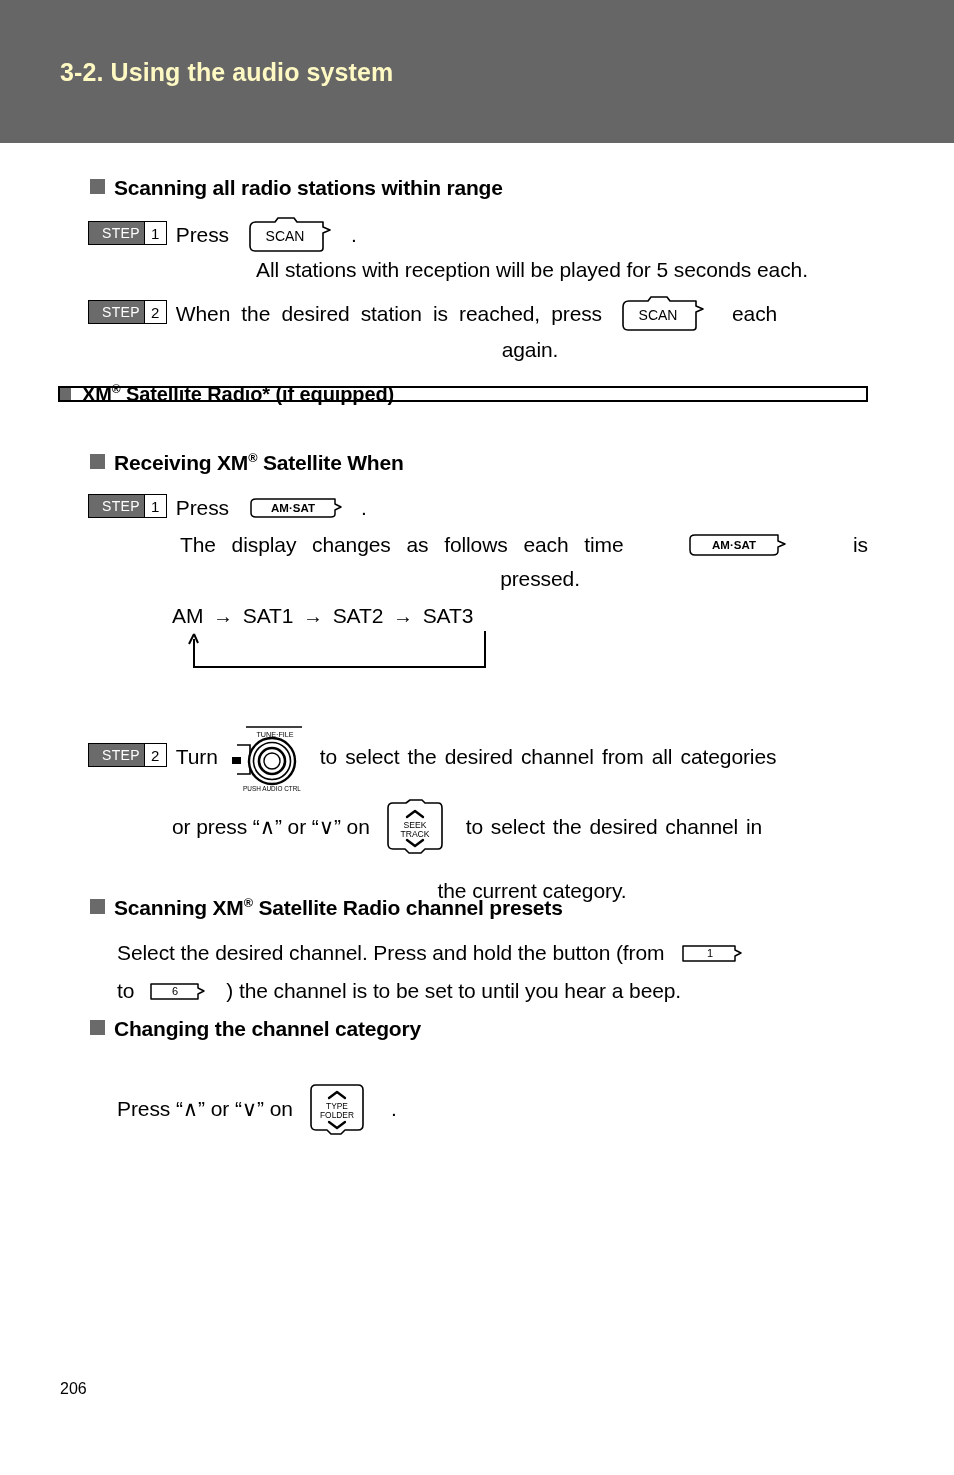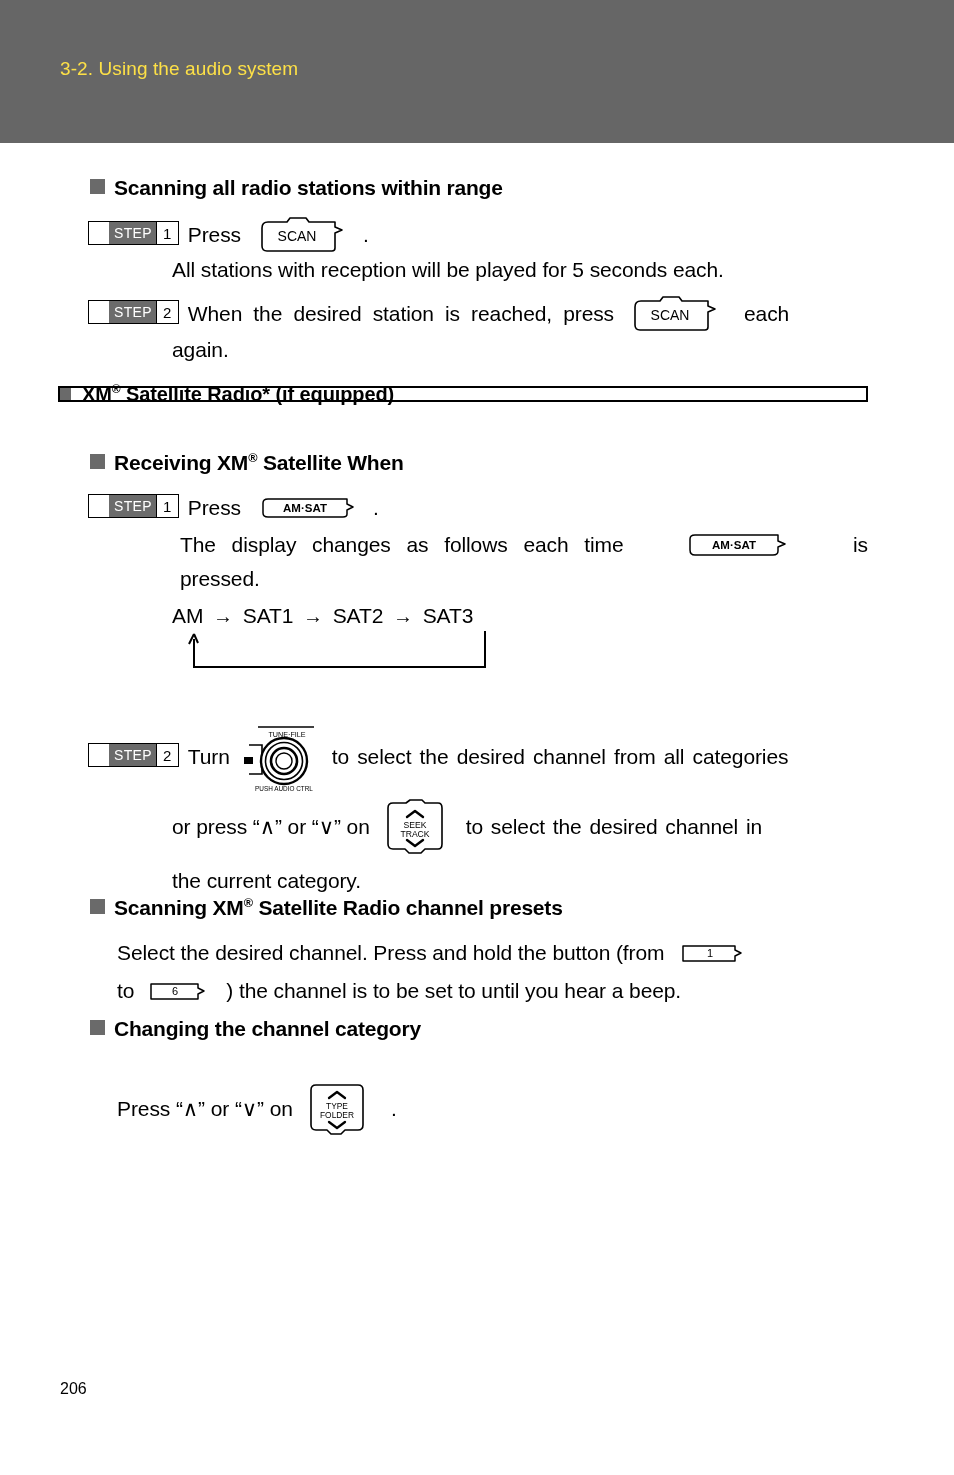--- a/index.html
+++ b/index.html
@@ -17,23 +17,23 @@
   
   .header-band {
     position: absolute;
     left: 0; top: 0;
     width: 954px; height: 143px;
     background: #666666;
   }
   .header-title {
     position: absolute;
     left: 60px; top: 58px;
-    font-size: 19px;
-    font-weight: normal;
-    color: #fde047;
+    font-size: 25px;
+    font-weight: bold;
+    color: #fef9c3;
     letter-spacing: 0.1px;
   }
 
   
   .content {
     position: absolute;
     left: 0; top: 143px;
     width: 954px;
   }
 
@@ -69,42 +69,42 @@
     vertical-align: middle;
     flex: none;
     position: relative;
     top: -2px;
   }
   .step .s-word {
     background: #6b6b6b;
     color: #ffffff;
     font-size: 14px;
     font-weight: normal;
-    padding: 0 4px 0 5px;
+    padding: 0 4px 0 13px;
     display: flex;
     align-items: center;
     letter-spacing: 0.3px;
-    margin-left: 20px;
   }
   .step .s-num {
     background: #ffffff;
     color: #000000;
     font-size: 15px;
     min-width: 22px;
     display: flex;
     align-items: center;
     justify-content: center;
     border-left: 1px solid #000;
   }
 
   
   .btext {
     font-size: 21px;
     line-height: 34px;
     letter-spacing: -0.1px;
+    text-align: center;
   }
   .row { display: flex; align-items: flex-start; }
 
   
   .section-box {
     position: relative;
     border: 2px solid #000;
     height: 16px;
     display: flex;
     align-items: center;
@@ -281,21 +281,21 @@
         <svg width="62" height="58" viewBox="0 0 62 58">
           <path d="M4 10 Q4 5 9 5 L22 5 L26 2 L38 2 L41 5 L54 5 Q58 5 58 10 L58 46 Q58 51 54 51 L41 51 L37 55 L25 55 L21 51 L9 51 Q4 51 4 46 Z" fill="#ffffff" stroke="#000000" stroke-width="1.6" stroke-linejoin="round"></path>
           <path d="M23 19 L31 13 L39 19" fill="none" stroke="#000000" stroke-width="2.4" stroke-linejoin="round" stroke-linecap="round"></path>
           <text x="31" y="30" font-family="Liberation Sans, sans-serif" font-size="8.6" text-anchor="middle" fill="#000000">SEEK</text>
           <text x="31" y="39" font-family="Liberation Sans, sans-serif" font-size="8.6" text-anchor="middle" fill="#000000">TRACK</text>
           <path d="M23 42 L31 48 L39 42" fill="none" stroke="#000000" stroke-width="2.4" stroke-linejoin="round" stroke-linecap="round"></path>
         </svg>
       </span>
       <span class="btext" style="margin-left:20px;word-spacing:2px;">to select the desired channel in</span>
     </div>
-    <div class="btext" style="margin-top:8px;">the current category.</div>
+    <div class="btext" style="margin-top:18px;">the current category.</div>
   </div>
 
   <div class="subhead" style="position:absolute;left:90px;top:753px;">
     <span class="sq"></span>
     <span><span>Scanning XM</span><sup class="reg">®</sup><span> Satellite Radio channel presets</span></span>
   </div>
 
   <div style="position:absolute;left:117px;top:793px;width:775px;">
     <div class="row" style="align-items:center;">
       <span class="btext">Select the desired channel. Press and hold the button (from</span>

